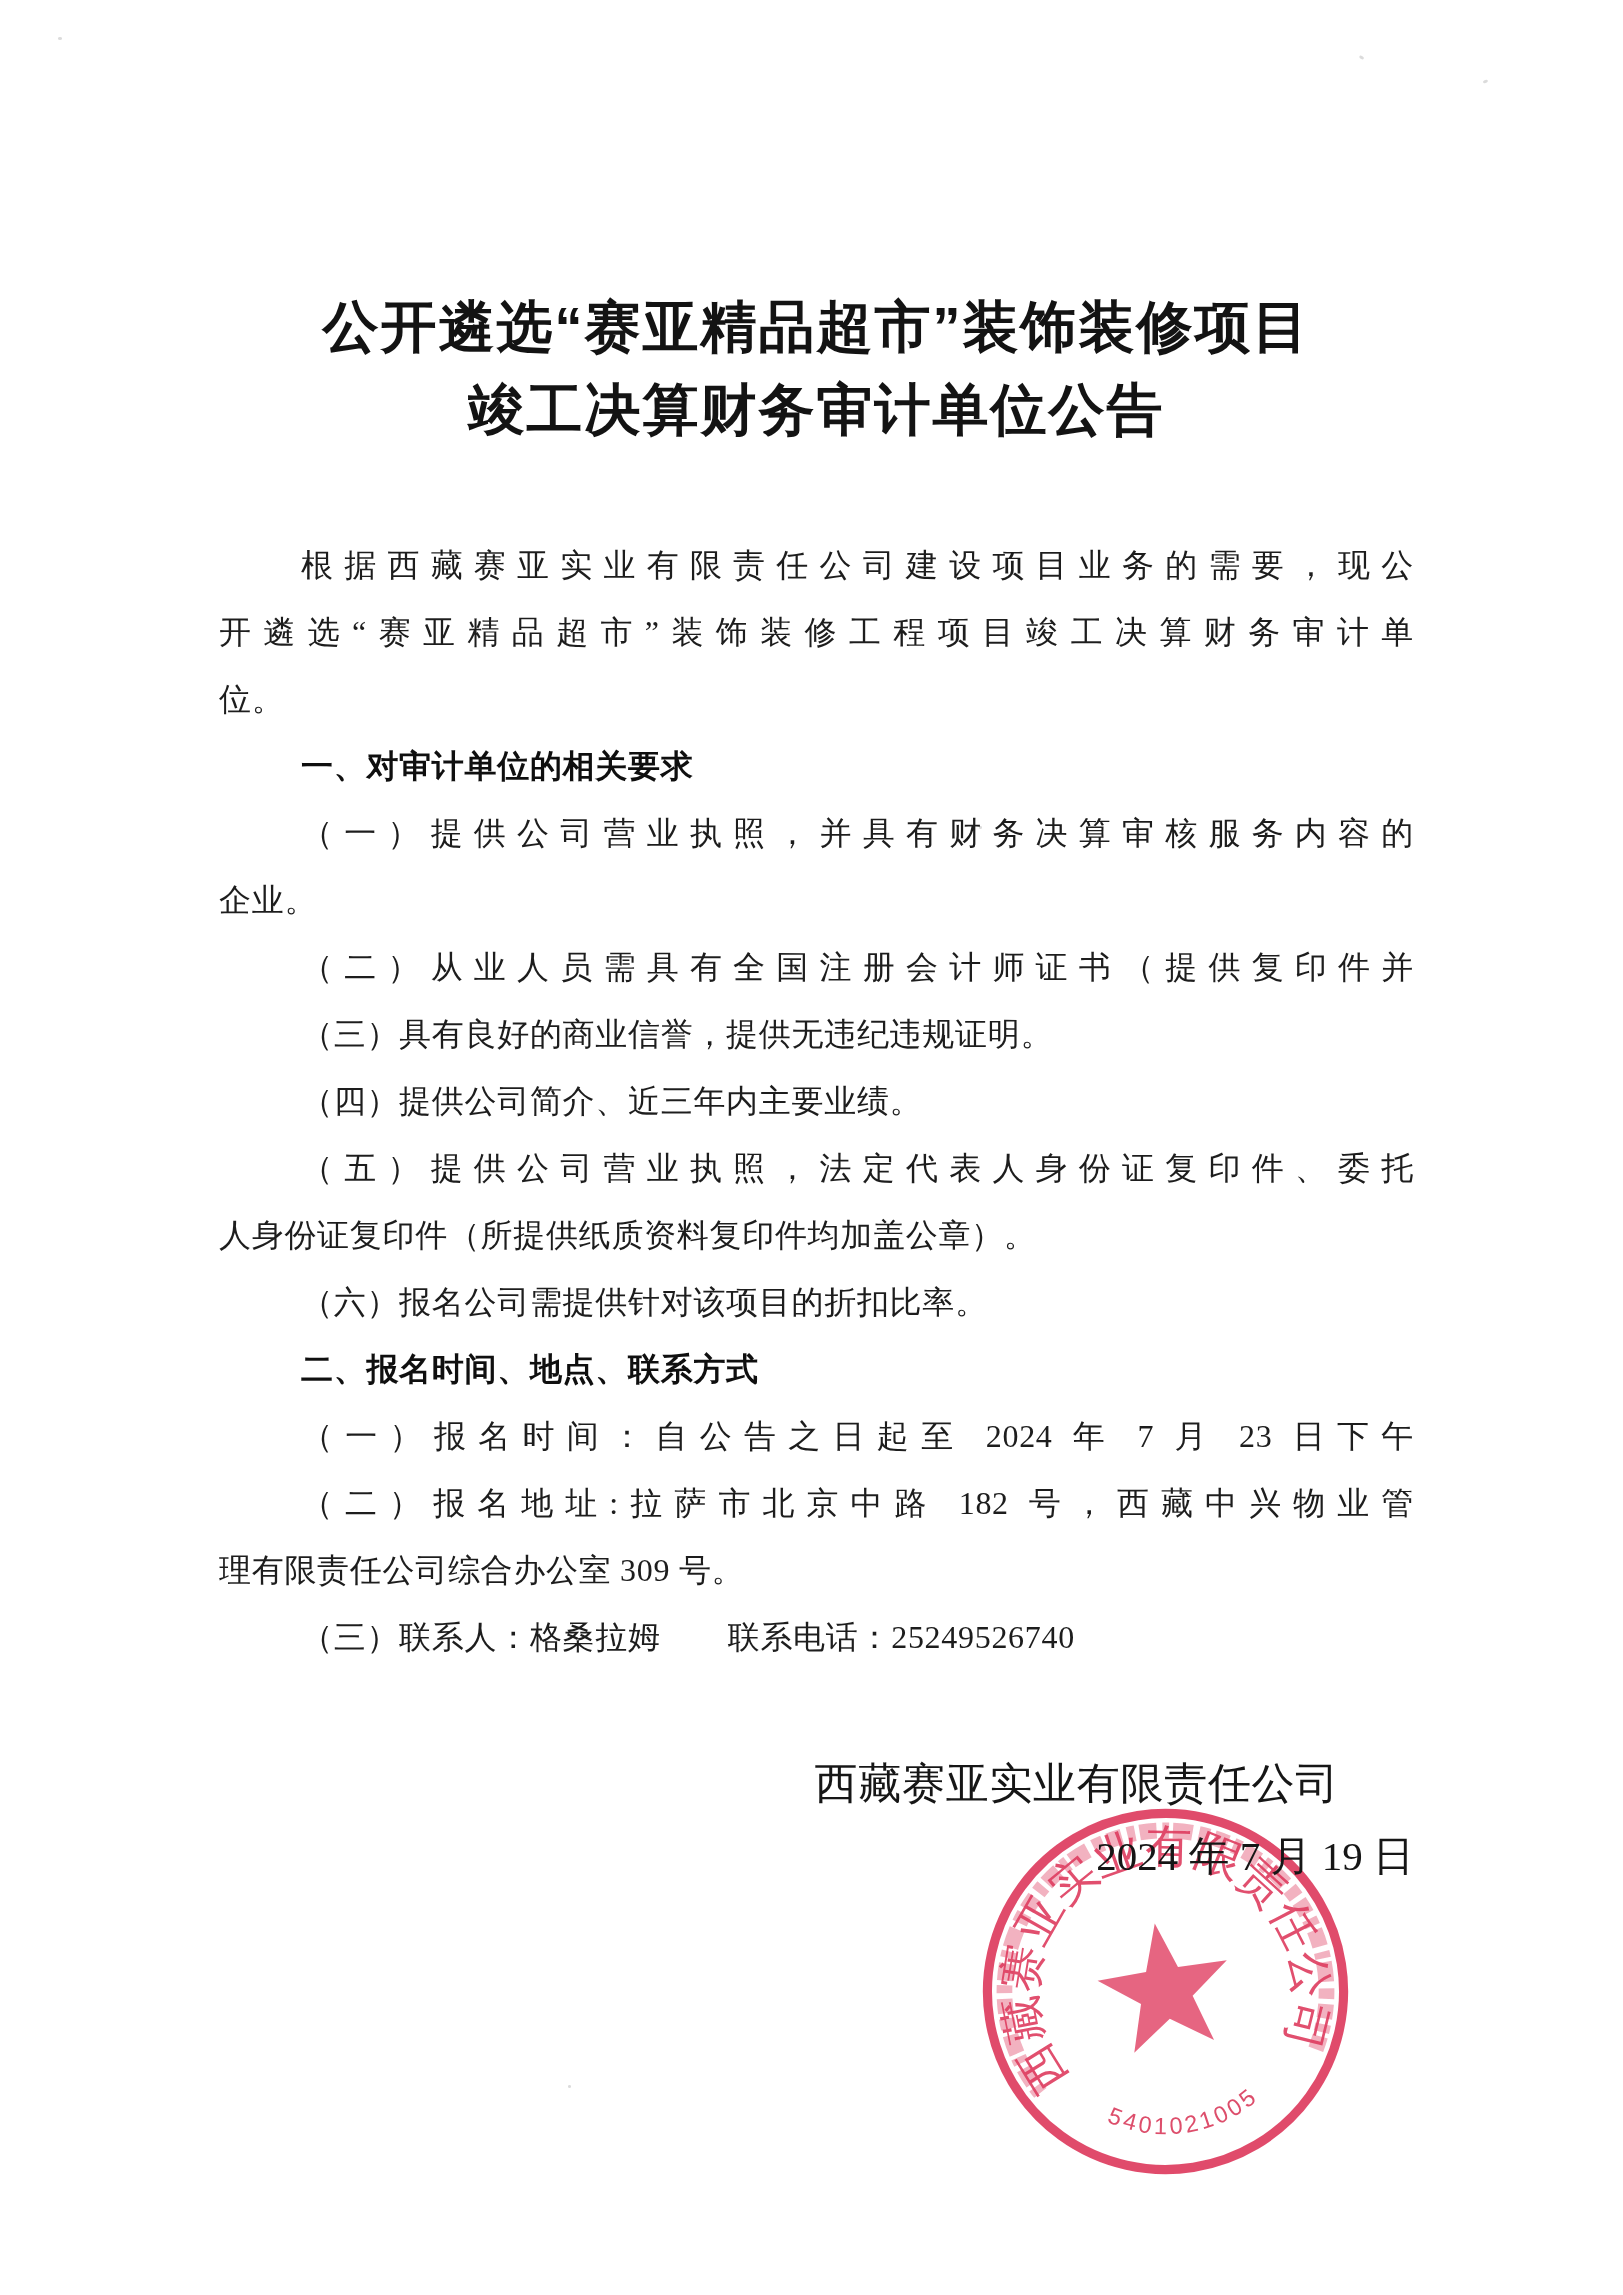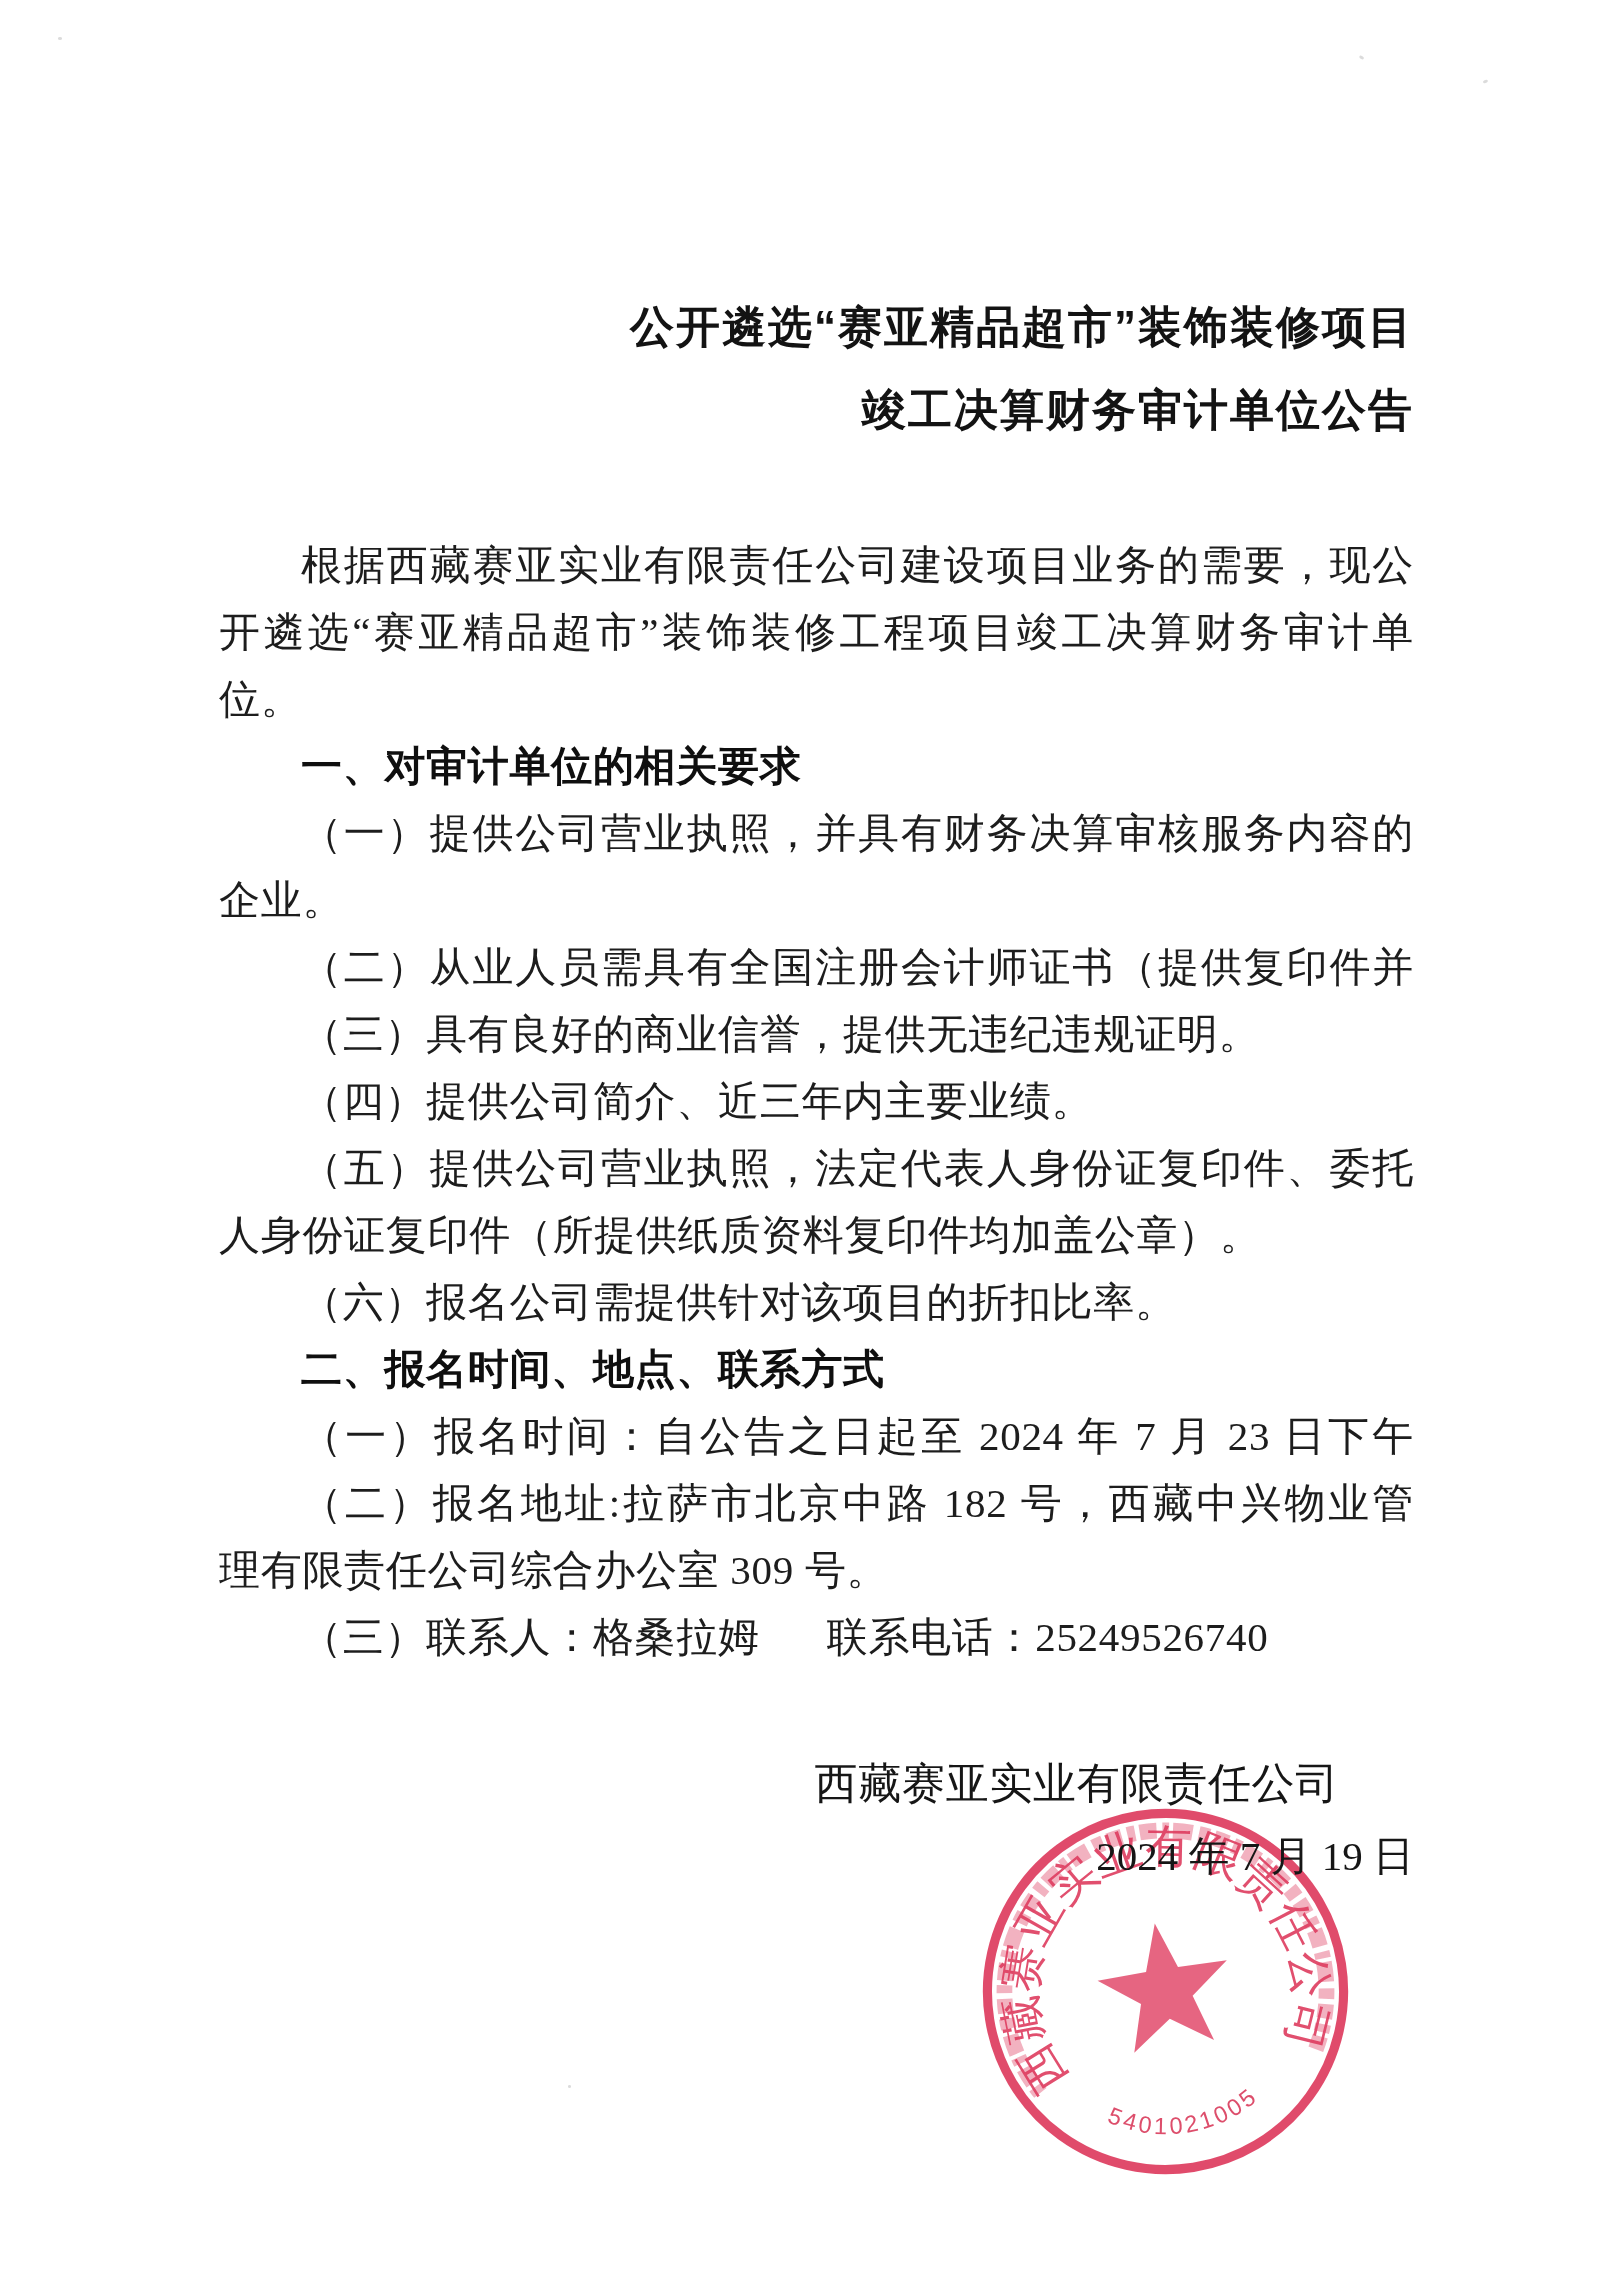--- a/index.html
+++ b/index.html
@@ -2,27 +2,27 @@
 <html style="font-size:10.5px"><head>
 <meta charset="utf-8">
 <style>
   html,body{margin:0;padding:0;background:#e8e8e8;}
   .page{
     position:relative;width:1623px;height:2295px;background:#ffffff;
     font-family:"Liberation Serif","DejaVu Serif",serif;color:#1d1d1d;overflow:hidden;
   }
   .content{position:absolute;left:219px;top:0;width:1195px;}
   .title{
-    margin-top:285px;text-align:right;
+    margin-top:285px;text-align:center;
     font-family:"Liberation Sans","DejaVu Sans",sans-serif;font-weight:700;color:#131313;
-    font-size:44px;line-height:83px;letter-spacing:2px;
+    font-size:56px;line-height:83px;letter-spacing:2px;
   }
   .lines{margin-top:81px;}
   .line{
-    font-size:41px;line-height:67px;height:67px;color:#1d1d1d;
+    font-size:32px;line-height:67px;height:67px;color:#1d1d1d;
     letter-spacing:0.7px;
   }
   .line.indent{text-indent:82px;}
   .line.fill{text-align:justify;text-align-last:justify;}
   .line.heading{
     font-family:"Liberation Sans","DejaVu Sans",sans-serif;font-weight:700;color:#0f0f0f;
   }
   .line .gap{display:inline-block;width:67px;}
   .signature{margin-top:76px;}
   .sig-company{

